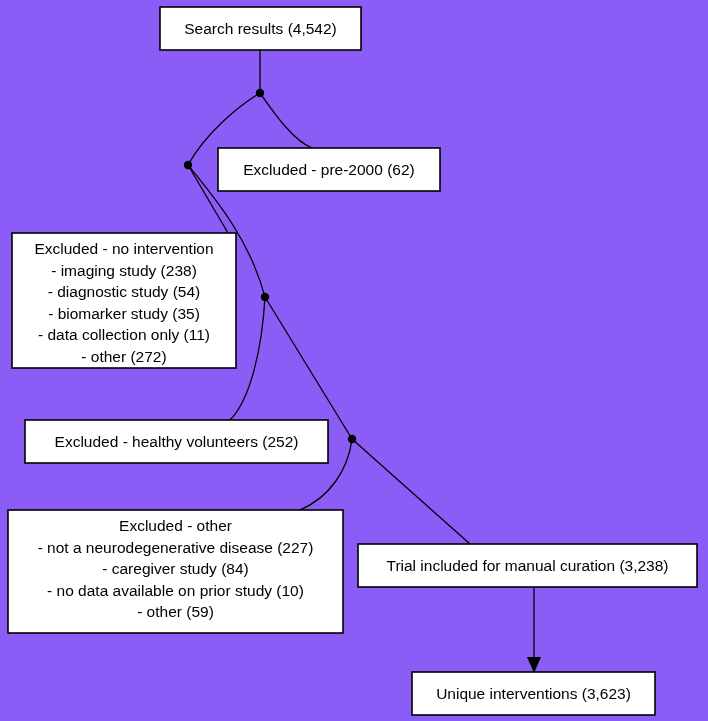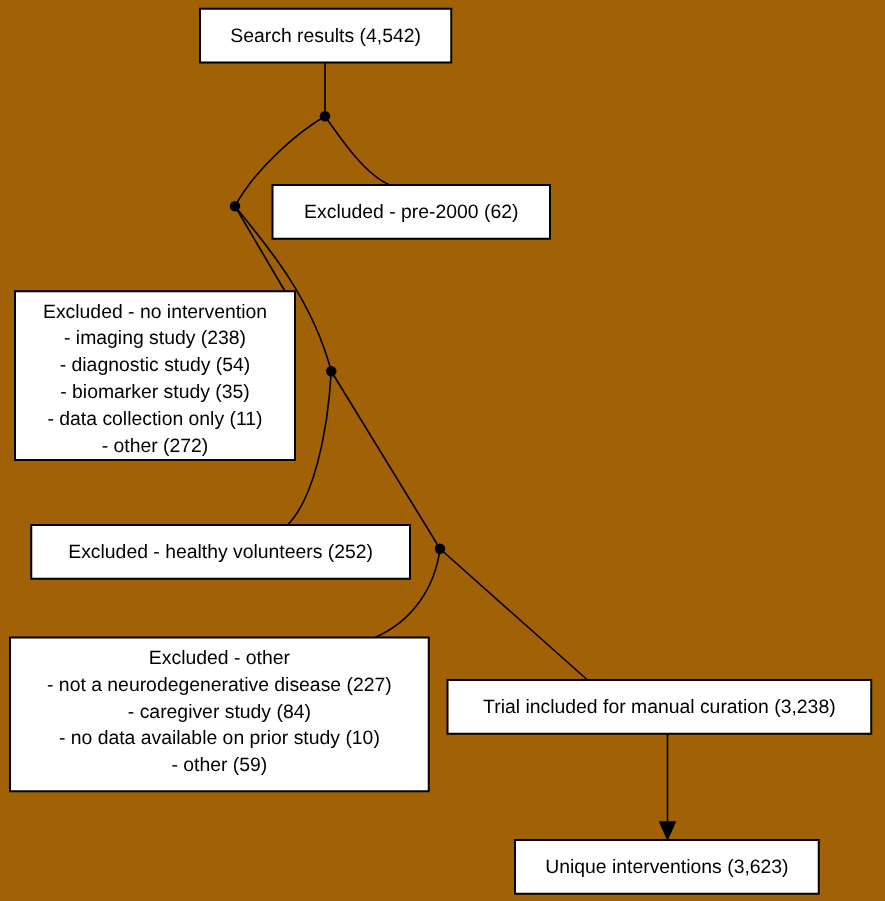--- a/index.html
+++ b/index.html
@@ -4,21 +4,21 @@
 <style>
   html, body {
     margin: 0;
     padding: 0;
     background: #ffffff;
   }
   #flowchart-root {
     position: relative;
     width: 708px;
     height: 721px;
-    background: #a16207;
+    background: #8b5cf6;
     font-family: "Liberation Sans", sans-serif;
     overflow: hidden;
   }
   svg.diagram {
     position: absolute;
     top: 0;
     left: 0;
     width: 708px;
     height: 721px;
   }

